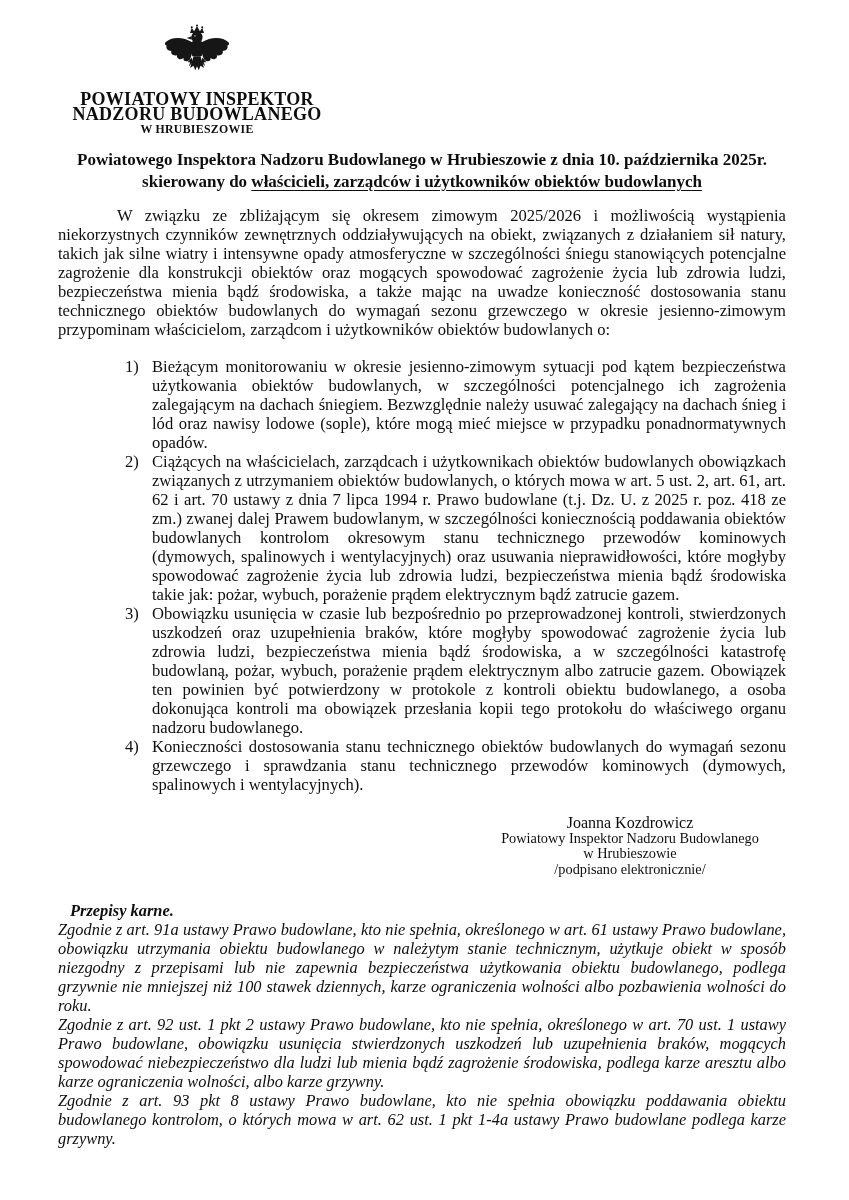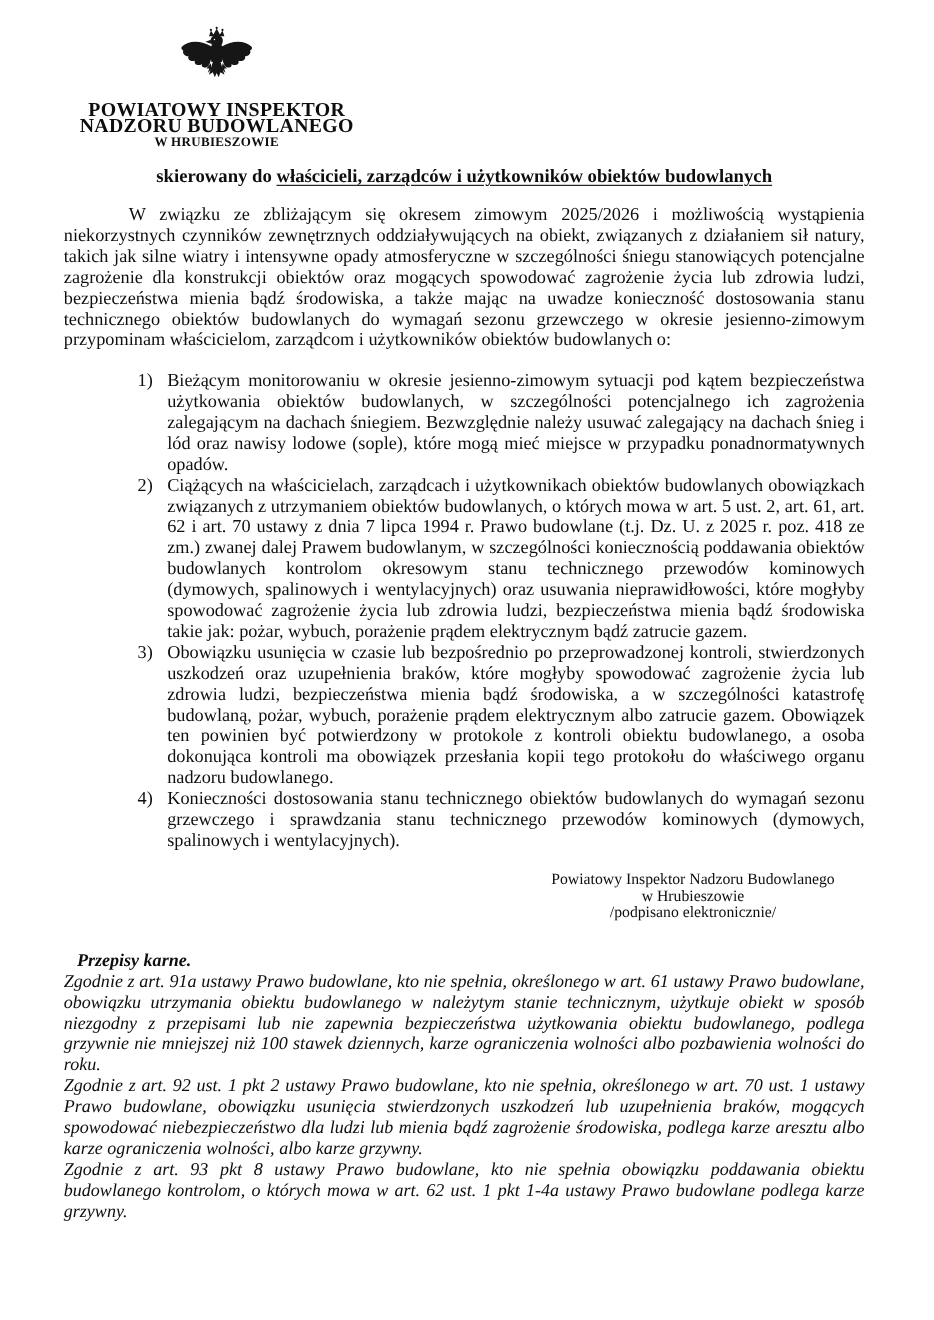--- a/index.html
+++ b/index.html
@@ -84,20 +84,21 @@
         </g>
         <circle cx="56.5" cy="21" r="1.1" fill="#ffffff"></circle>
       </svg>
     </div>
     <div class="org1 org-first">POWIATOWY INSPEKTOR</div>
     <div class="org1">NADZORU BUDOWLANEGO</div>
     <div class="org3">W HRUBIESZOWIE</div>
   </header>
 
   <div class="title">
+    <div>Powiatowego Inspektora Nadzoru Budowlanego w Hrubieszowie z dnia 10. października 2025r.</div>
     <div><span>skierowany do </span><span class="u">właścicieli, zarządców i użytkowników obiektów budowlanych</span></div>
   </div>
 
   <p class="intro">W związku ze zbliżającym się okresem zimowym 2025/2026 i możliwością wystąpienia niekorzystnych czynników zewnętrznych oddziaływujących na obiekt, związanych z działaniem sił natury, takich jak silne wiatry i intensywne opady atmosferyczne w szczególności śniegu stanowiących potencjalne zagrożenie dla konstrukcji obiektów oraz mogących spowodować zagrożenie życia lub zdrowia ludzi, bezpieczeństwa mienia bądź środowiska, a także mając na uwadze konieczność dostosowania stanu technicznego obiektów budowlanych do wymagań sezonu grzewczego w okresie jesienno-zimowym przypominam właścicielom, zarządcom i użytkowników obiektów budowlanych o:</p>
 
   <ol class="nlist">
     <li class="li">
       <span class="num">1)</span>
       <span class="txt">Bieżącym monitorowaniu w okresie jesienno-zimowym sytuacji pod kątem bezpieczeństwa użytkowania obiektów budowlanych, w szczególności potencjalnego ich zagrożenia zalegającym na dachach śniegiem. Bezwzględnie należy usuwać zalegający na dachach śnieg i lód oraz nawisy lodowe (sople), które mogą mieć miejsce w przypadku ponadnormatywnych opadów.</span>
     </li>
@@ -109,20 +110,21 @@
       <span class="num">3)</span>
       <span class="txt">Obowiązku usunięcia w czasie lub bezpośrednio po przeprowadzonej kontroli, stwierdzonych uszkodzeń oraz uzupełnienia braków, które mogłyby spowodować zagrożenie życia lub zdrowia ludzi, bezpieczeństwa mienia bądź środowiska, a w szczególności katastrofę budowlaną, pożar, wybuch, porażenie prądem elektrycznym albo zatrucie gazem. Obowiązek ten powinien być potwierdzony w protokole z kontroli obiektu budowlanego, a osoba dokonująca kontroli ma obowiązek przesłania kopii tego protokołu do właściwego organu nadzoru budowlanego.</span>
     </li>
     <li class="li">
       <span class="num">4)</span>
       <span class="txt">Konieczności dostosowania stanu technicznego obiektów budowlanych do wymagań sezonu grzewczego i sprawdzania stanu technicznego przewodów kominowych (dymowych, spalinowych i wentylacyjnych).</span>
     </li>
   </ol>
 
   <div class="signature">
+    <div class="sig-name">Joanna Kozdrowicz</div>
     <div class="sig-line">Powiatowy Inspektor Nadzoru Budowlanego</div>
     <div class="sig-line">w Hrubieszowie</div>
     <div class="sig-line">/podpisano elektronicznie/</div>
   </div>
 
   <section class="penal">
     <div class="penal-heading">Przepisy karne.</div>
     <p><b>Zgodnie z art. 91a</b><span> ustawy Prawo budowlane, kto nie spełnia, określonego w art. 61 ustawy Prawo budowlane, obowiązku utrzymania obiektu budowlanego w należytym stanie technicznym, użytkuje obiekt w sposób niezgodny z przepisami lub nie zapewnia bezpieczeństwa użytkowania obiektu budowlanego, </span><b>podlega grzywnie nie mniejszej niż 100 stawek dziennych, karze ograniczenia wolności albo pozbawienia wolności do roku.</b></p>
     <p><b>Zgodnie z art. 92 ust. 1 pkt 2</b><span> ustawy Prawo budowlane, kto nie spełnia, określonego w art. 70 ust. 1 ustawy Prawo budowlane, obowiązku usunięcia stwierdzonych uszkodzeń lub uzupełnienia braków, mogących spowodować niebezpieczeństwo dla ludzi lub mienia bądź zagrożenie środowiska, </span><b>podlega karze aresztu albo karze ograniczenia wolności, albo karze grzywny.</b></p>
     <p><b>Zgodnie z art. 93 pkt 8</b><span> ustawy Prawo budowlane, kto nie spełnia obowiązku poddawania obiektu budowlanego kontrolom, o których mowa w art. 62 ust. 1 pkt 1-4a ustawy Prawo budowlane </span><b>podlega karze grzywny.</b></p>

